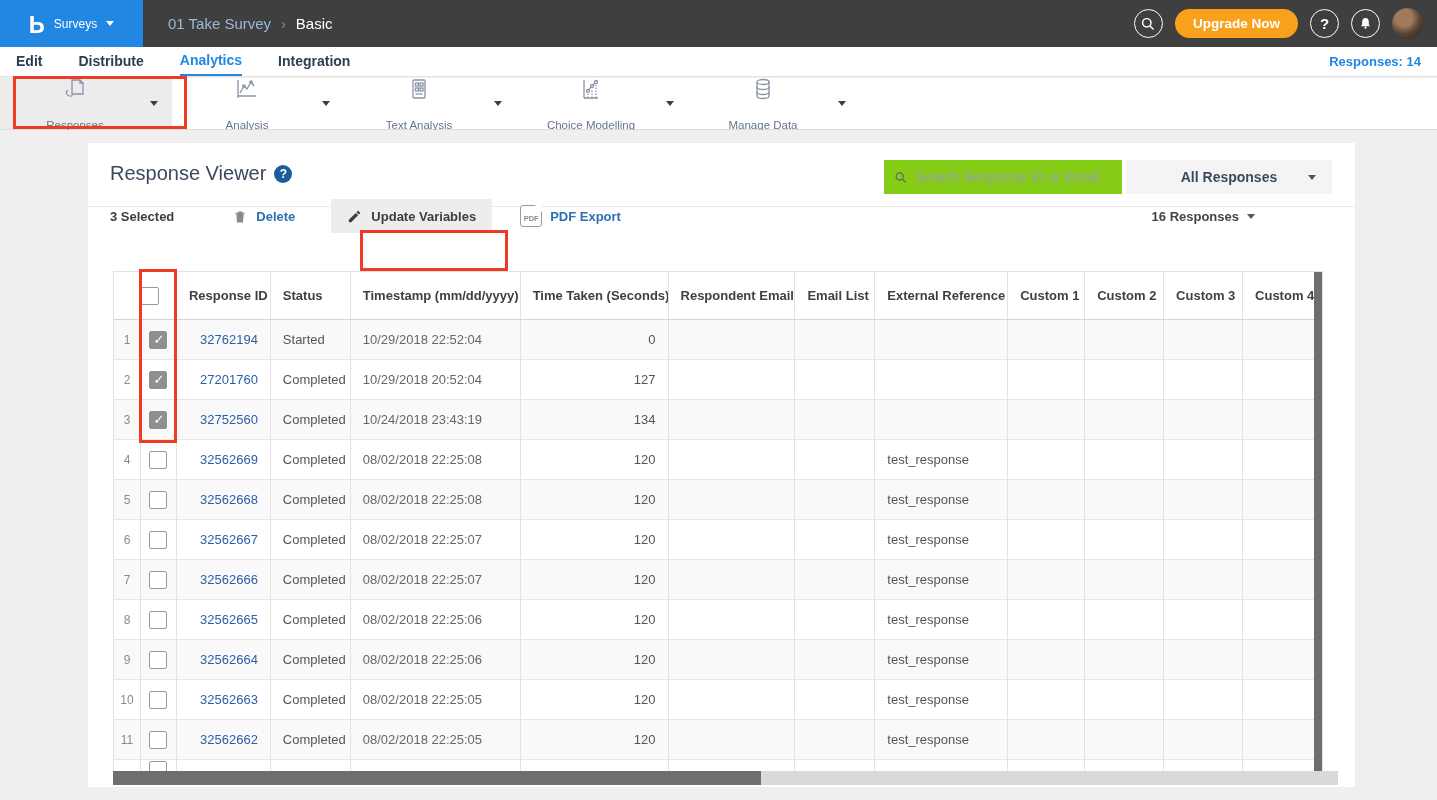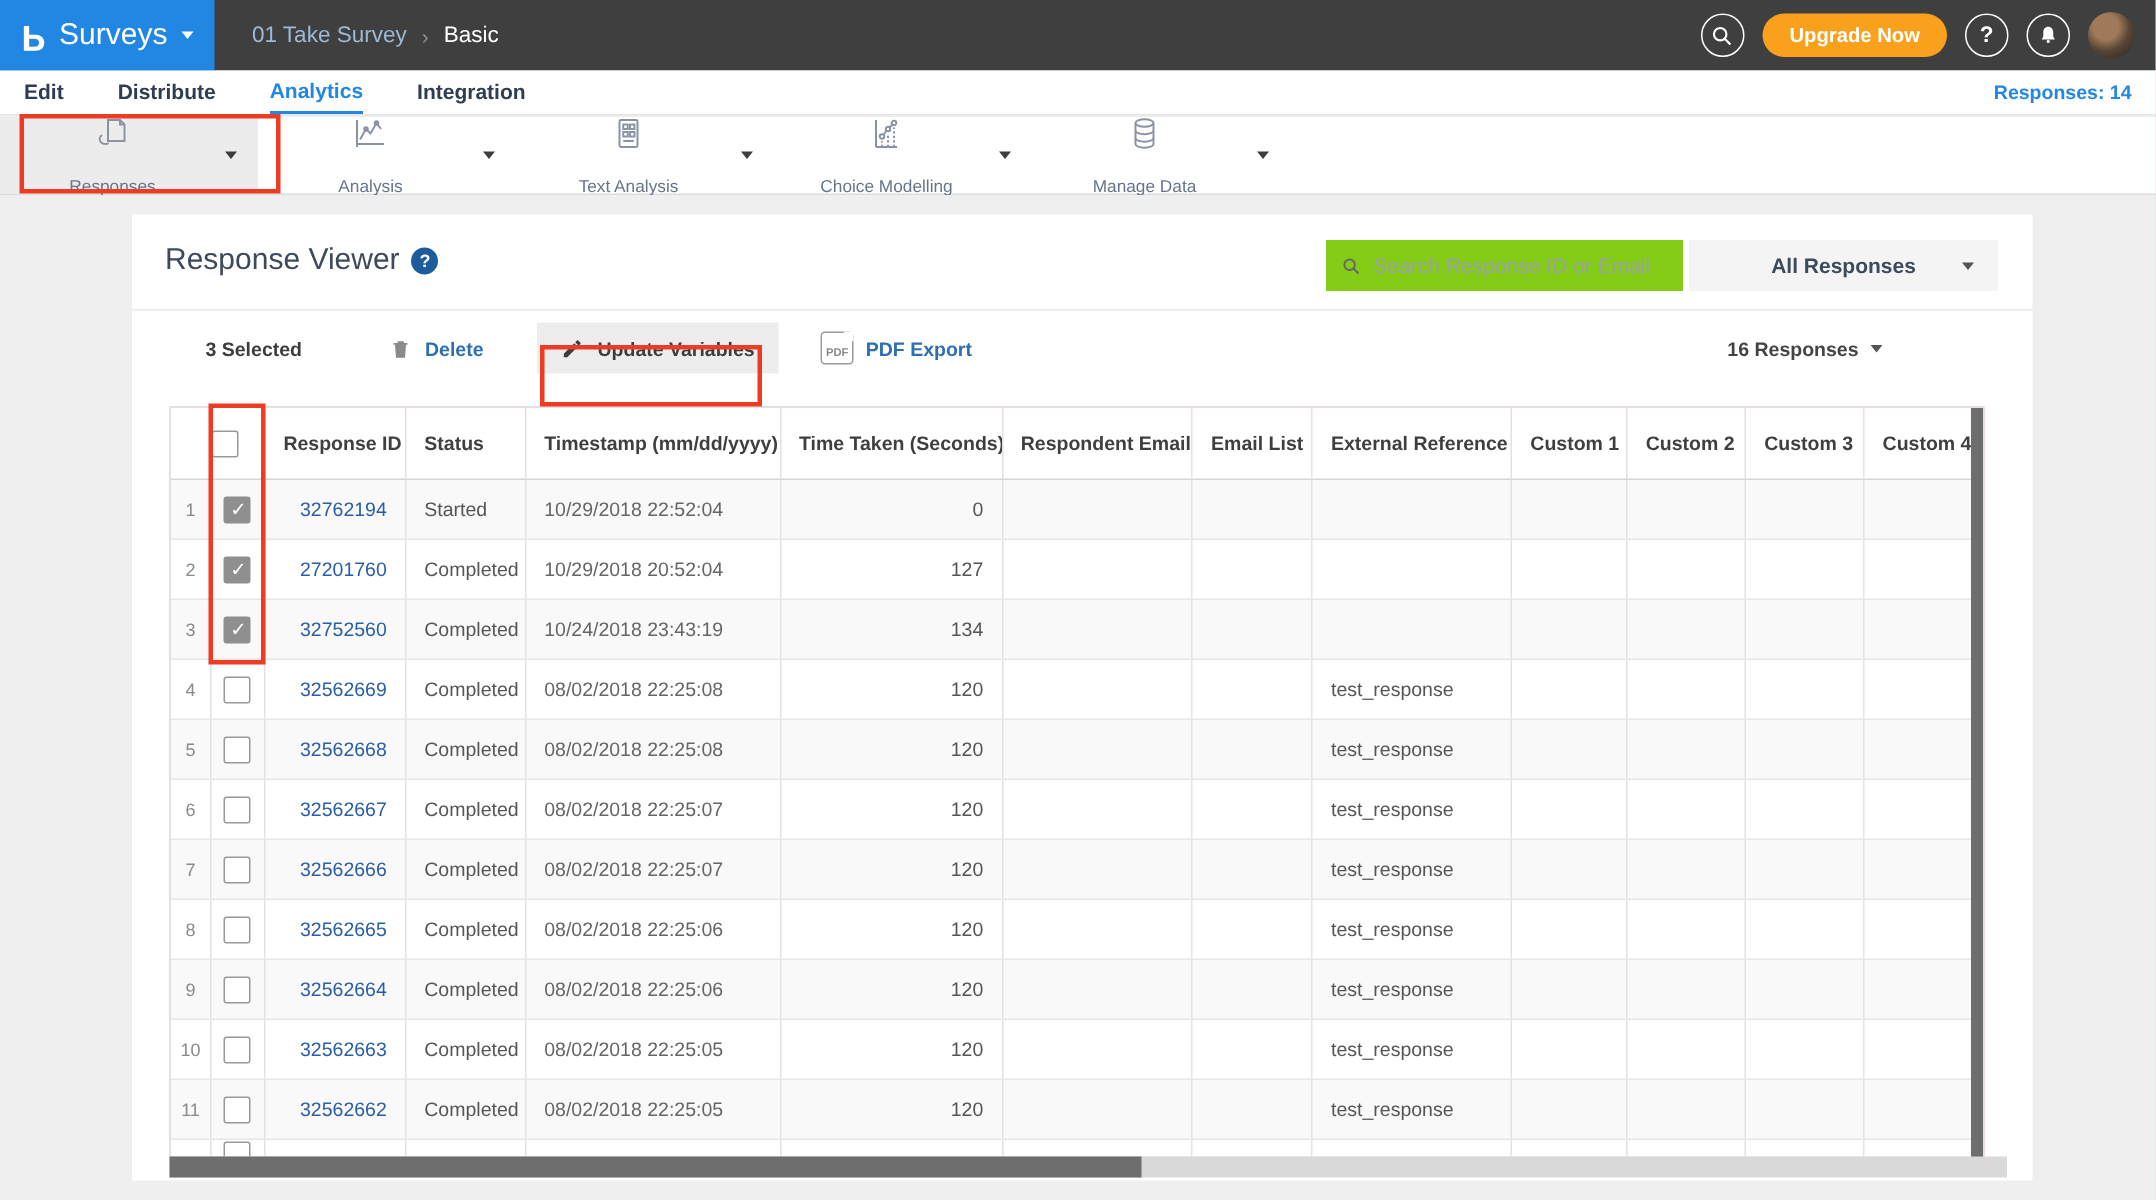--- a/index.html
+++ b/index.html
@@ -6,21 +6,21 @@
   html,body { width:1437px; height:800px; overflow:hidden;
     font-family:"Liberation Sans", sans-serif; background:#efefef; }
 
   
   .topbar { position:absolute; left:0; top:0; width:1437px; height:47px;
     background:#3f3f3f; display:flex; align-items:center; }
   .logo-block { width:143px; height:47px; background:#2287e2; display:flex;
     align-items:center; justify-content:center; gap:9px; color:#fff; }
   .logo-p { font-size:24px; font-weight:bold; position:relative; line-height:1;
     transform:scaleX(-1) rotate(180deg); display:inline-block; }
-  .product-name { font-size:20px; color:#fff; }
+  .product-name { font-size:12px; color:#fff; }
   .caret { width:0; height:0; border-left:4px solid transparent;
     border-right:4px solid transparent; border-top:5px solid #fff; display:inline-block; }
   .breadcrumb { margin-left:25px; display:flex; align-items:center; gap:10px; font-size:15px; }
   .bc-survey { color:#9db9d6; }
   .bc-sep { color:#8d8d8d; font-size:14px; }
   .bc-page { color:#ffffff; }
   .topbar-right { margin-left:auto; display:flex; align-items:center; gap:12px; padding-right:14px; }
   .circle-btn { width:29px; height:29px; border:1.6px solid #fff; border-radius:50%;
     display:flex; align-items:center; justify-content:center; color:#fff;
     font-weight:bold; font-size:15px; cursor:pointer; }
@@ -64,38 +64,38 @@
     color:#444; width:100%; font-family:"Liberation Sans",sans-serif; }
   .search-box input::placeholder { color:#9aa0a6; }
   .filter-dd { position:absolute; left:1038px; top:17px; width:206px; height:34px; background:#f4f4f4;
     display:flex; align-items:center; justify-content:center; gap:0; font-size:14px; font-weight:bold;
     color:#3d4a5c; cursor:pointer; }
   .filter-dd .caret-dark { position:absolute; right:16px; }
   .caret-dark { width:0;height:0;border-left:4px solid transparent;border-right:4px solid transparent;
     border-top:5px solid #555; display:inline-block; }
 
   
-  .action-row { position:absolute; left:0; top:64px; width:100%; height:50px; display:flex; align-items:center;padding-left:27px; }
+  .action-row { position:absolute; left:0; top:48px; width:100%; height:50px; display:flex; align-items:center; }
   .selected-count { margin-left:22px; font-size:13px; font-weight:bold; color:#3d3d3d; }
   .act { display:flex; align-items:center; gap:8px; font-size:13px; font-weight:bold; cursor:pointer; }
   .act-delete { margin-left:58px; color:#2d6fb2; }
   .btn-update { margin-left:36px; height:34px; padding:0 16px; background:#ededed; display:flex;
     align-items:center; gap:9px; font-size:13px; font-weight:bold; color:#3d3d3d; cursor:pointer; }
   .act-pdf { margin-left:28px; color:#2d6fb2; }
   .resp-dd { margin-left:auto; margin-right:100px; font-size:13px; font-weight:bold; color:#444;
     display:flex; align-items:center; gap:8px; cursor:pointer; }
   .pdf-glyph { width:22px; height:22px; border:1.5px solid #9a9a9a; border-radius:3px; color:#8a8a8a;
     font-size:7.5px; font-weight:bold; display:flex; align-items:flex-end; justify-content:center;
     padding-bottom:3px; position:relative; background:#fff; }
   .pdf-glyph::after { content:""; position:absolute; top:-1px; right:-1px; border-style:solid;
     border-width:0 7px 7px 0; border-color:transparent #fff transparent transparent; }
 
   
   .tablewrap { position:absolute; left:25px; top:128px; width:1210px; height:500px;
-    border:1px solid #e2e2e2; background:#fca5a5; }
+    border:1px solid #e2e2e2; background:#bef264; }
   .trow { display:flex; width:1208px; height:40px; background:#fff; }
   .trow.odd { background:#f9f9f9; }
   .trow.head { height:48px; background:#fff; border-bottom:1px solid #d5d5d5; }
   .trow:not(.head) { border-bottom:1px solid #e6e6e6; }
   .tcell { border-right:1px solid #e2e2e2; display:flex; align-items:center; font-size:13px;
     color:#555; padding:0 12px; overflow:hidden; white-space:nowrap; }
   .tcell:last-child { border-right:none; }
   .c-num { width:27px; justify-content:center; padding:0; color:#8a8a8a; font-size:12px; }
   .c-check { width:36px; justify-content:center; padding:0; }
   .c-id { width:94px; justify-content:flex-end; }

